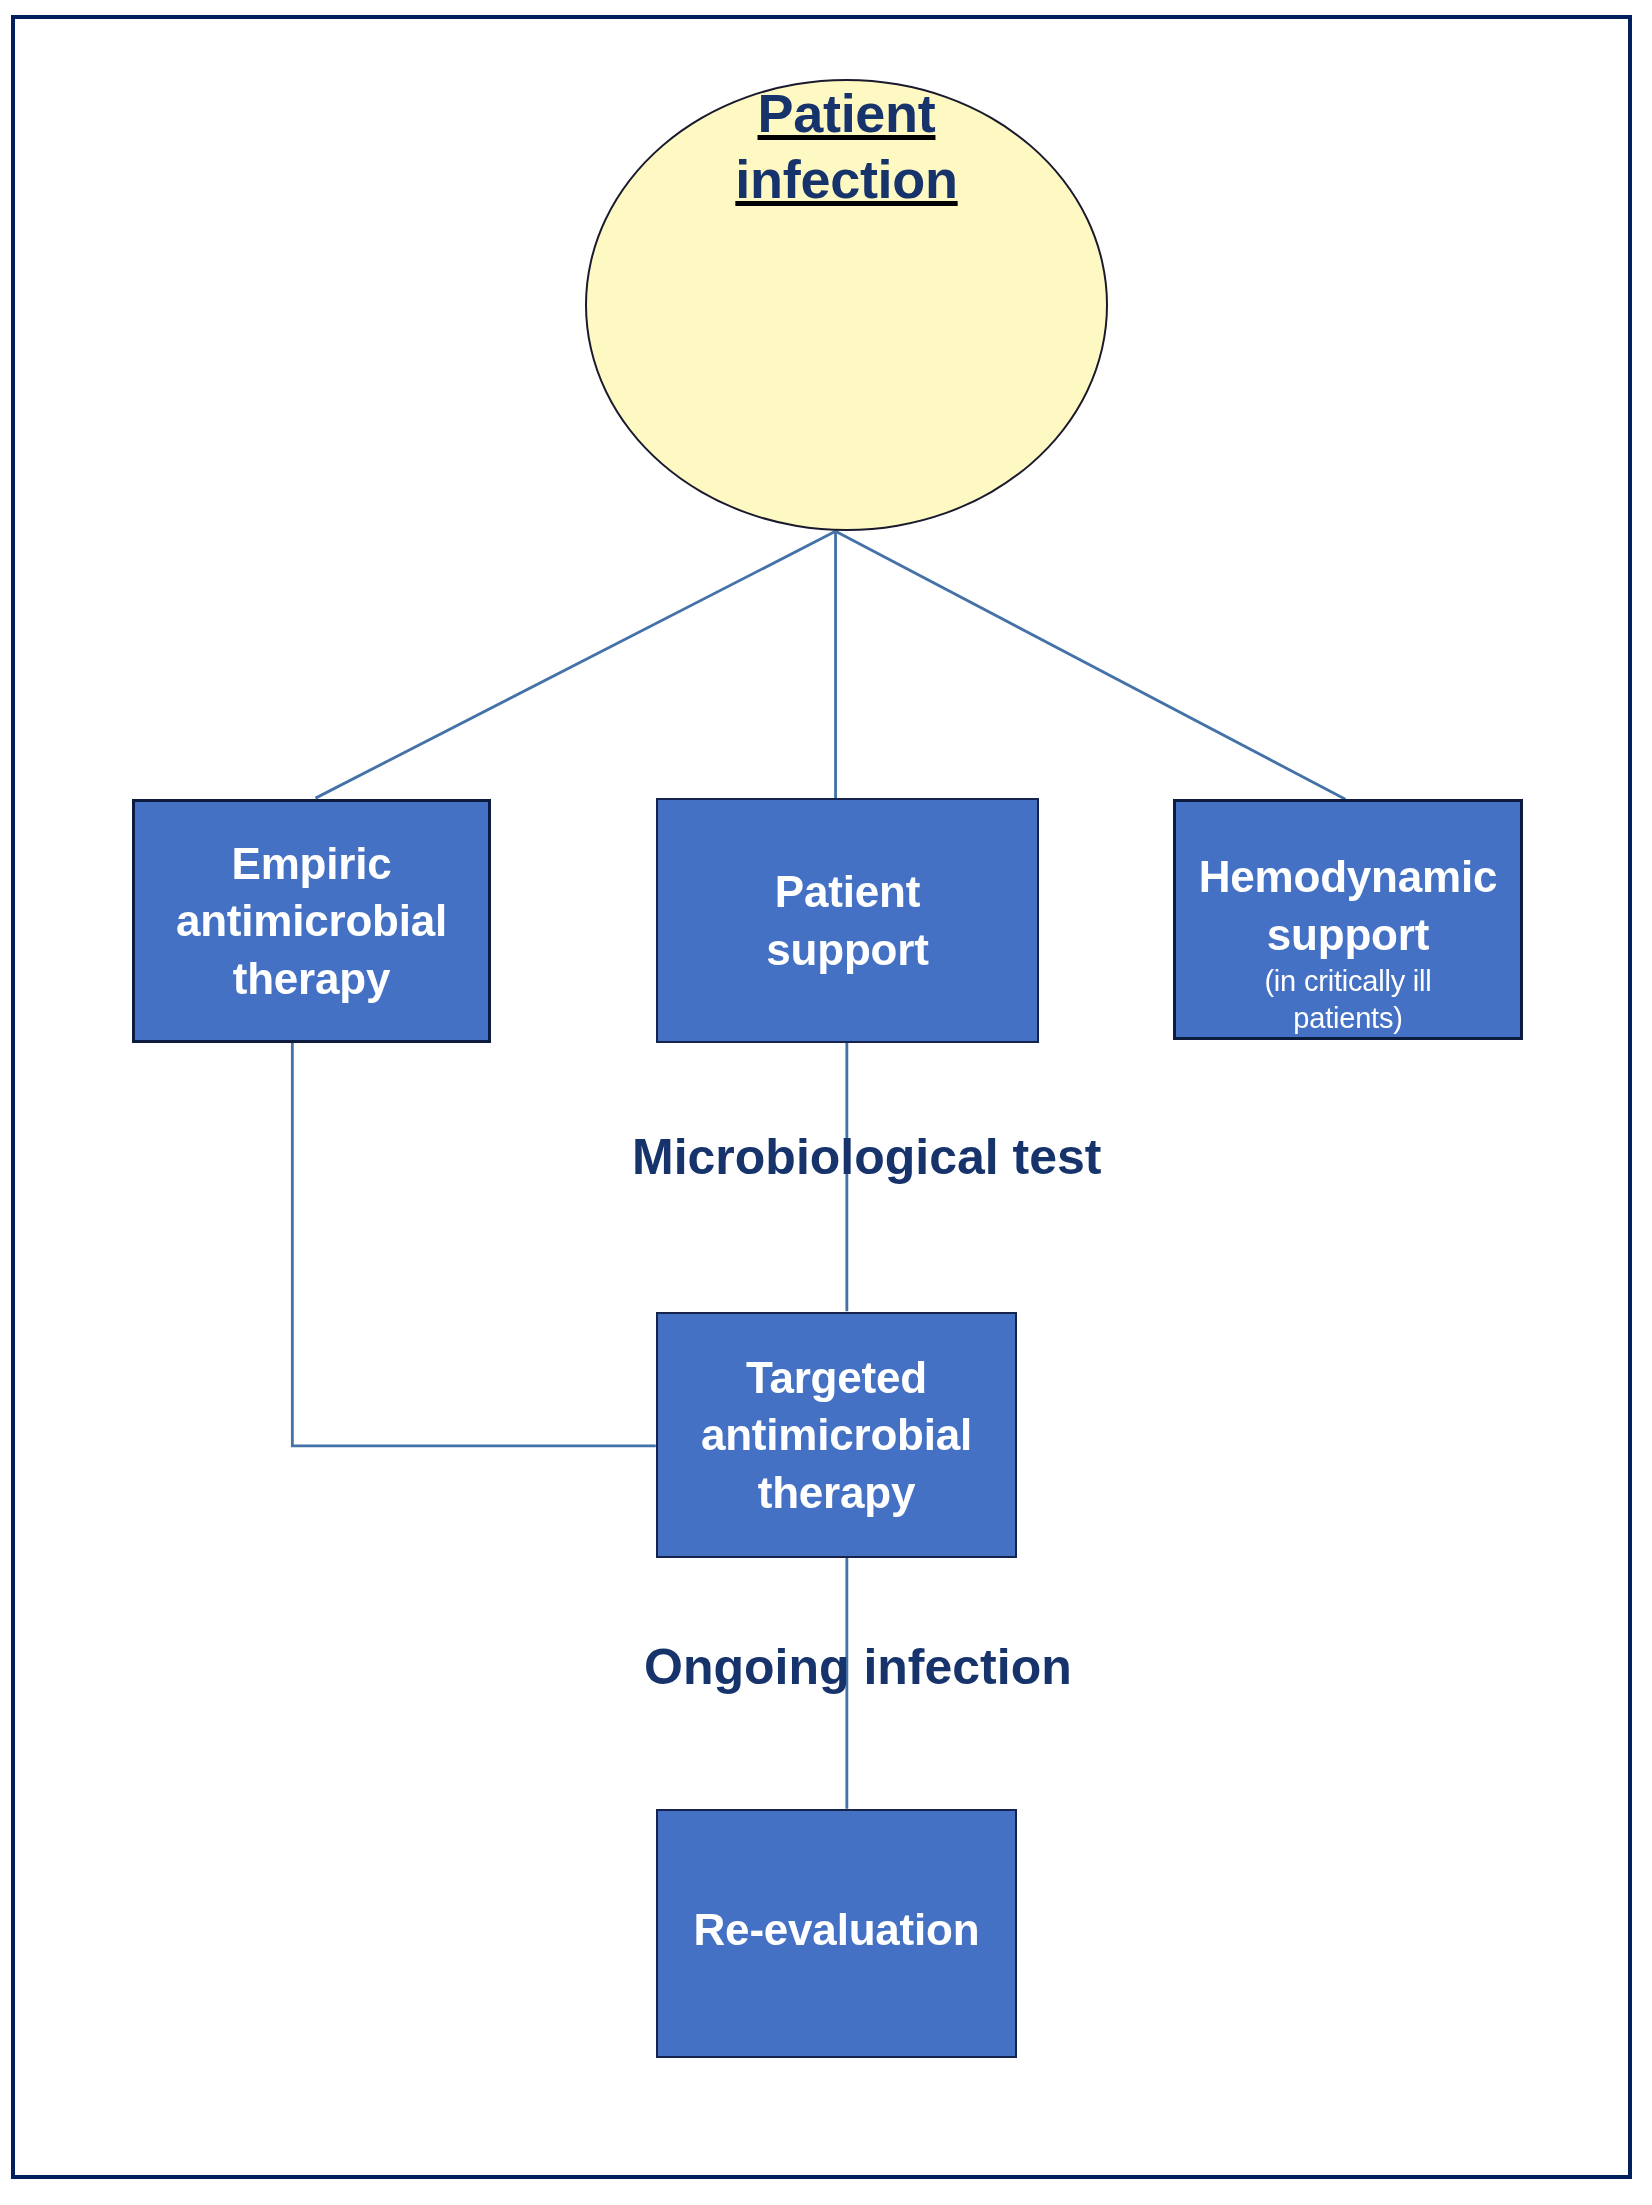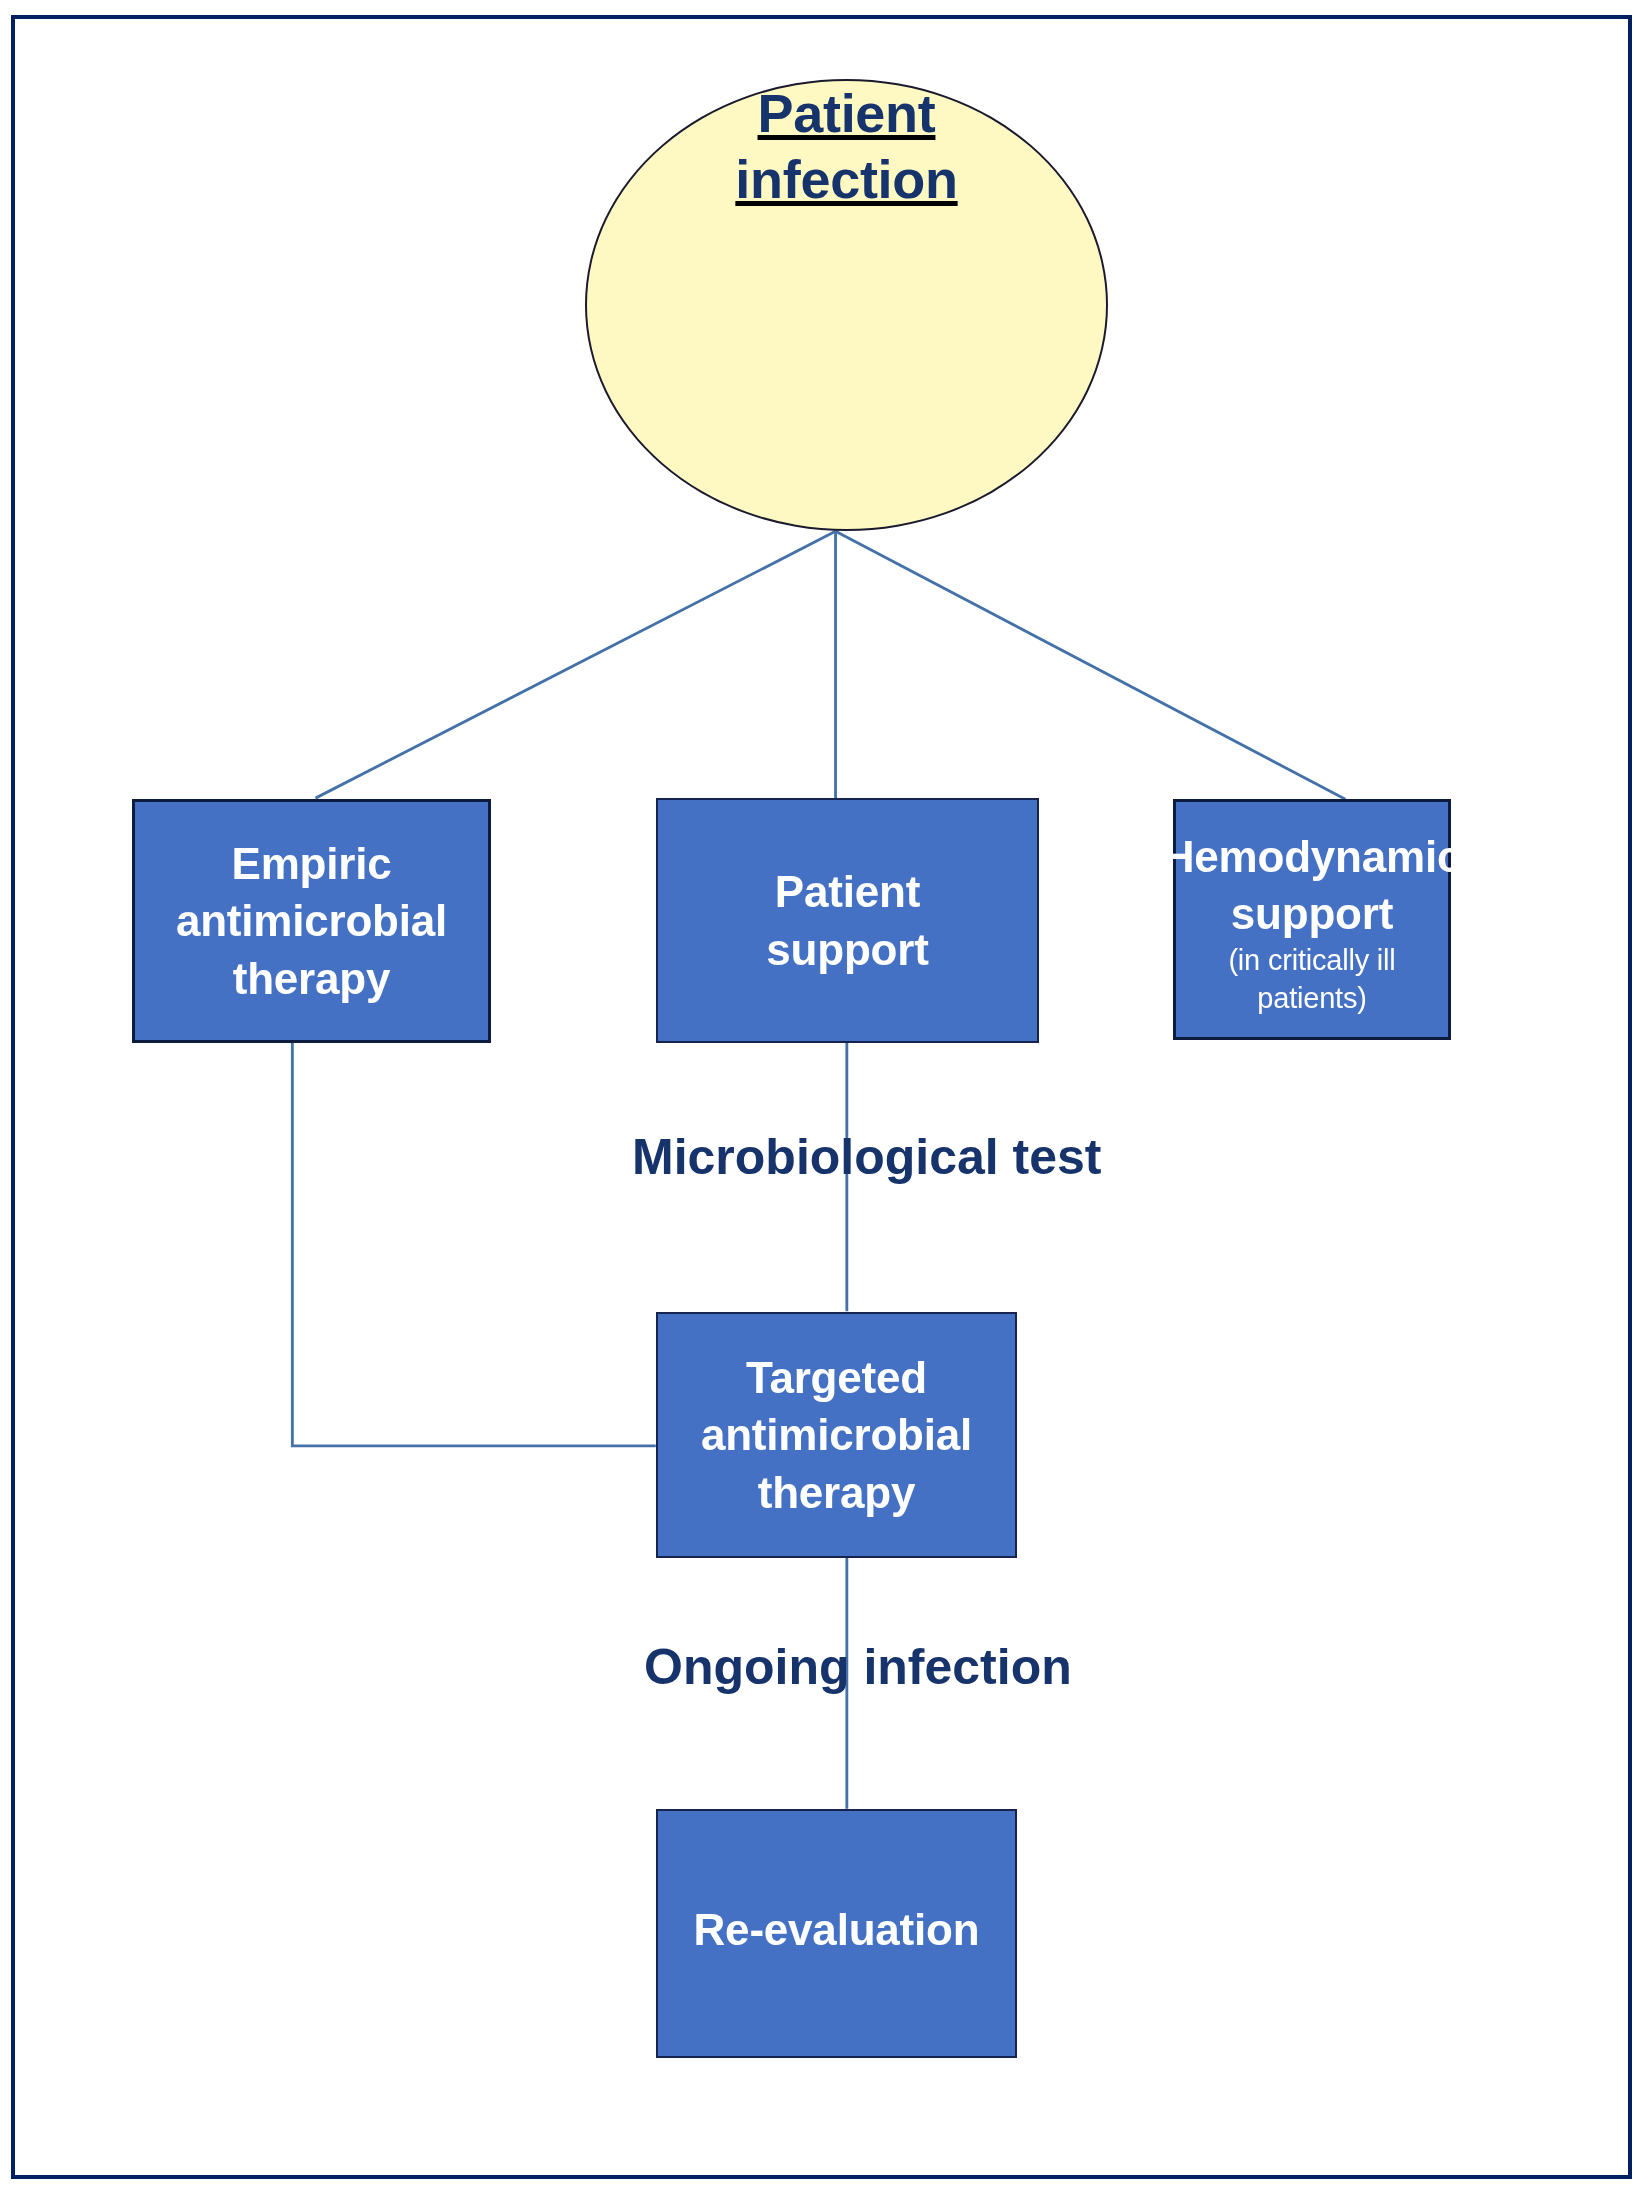--- a/index.html
+++ b/index.html
@@ -129,21 +129,21 @@
     </div>
   </div>
 
   <div class="rect-node thin-border" style="left:656px; top:798px; width:383px; height:245px;">
     <div class="node-text">
       <span>Patient</span><br>
       <span>support</span>
     </div>
   </div>
 
-  <div class="rect-node thick-border" style="left:1173px; top:799px; width:278px; height:241px; align-items:center;">
+  <div class="rect-node thick-border" style="left:1173px; top:799px; width:350px; height:241px; align-items:flex-end;">
     <div class="node-text" style="padding-top:5.7px;">
       <span>Hemodynamic</span><br>
       <span>support</span>
       <span class="node-subtext">(in critically ill</span>
       <span class="node-subtext">patients)</span>
     </div>
   </div>
 
   <div class="edge-label" style="left:632px; top:1128px; width:430px;">
     <span>Microbiological test</span>

